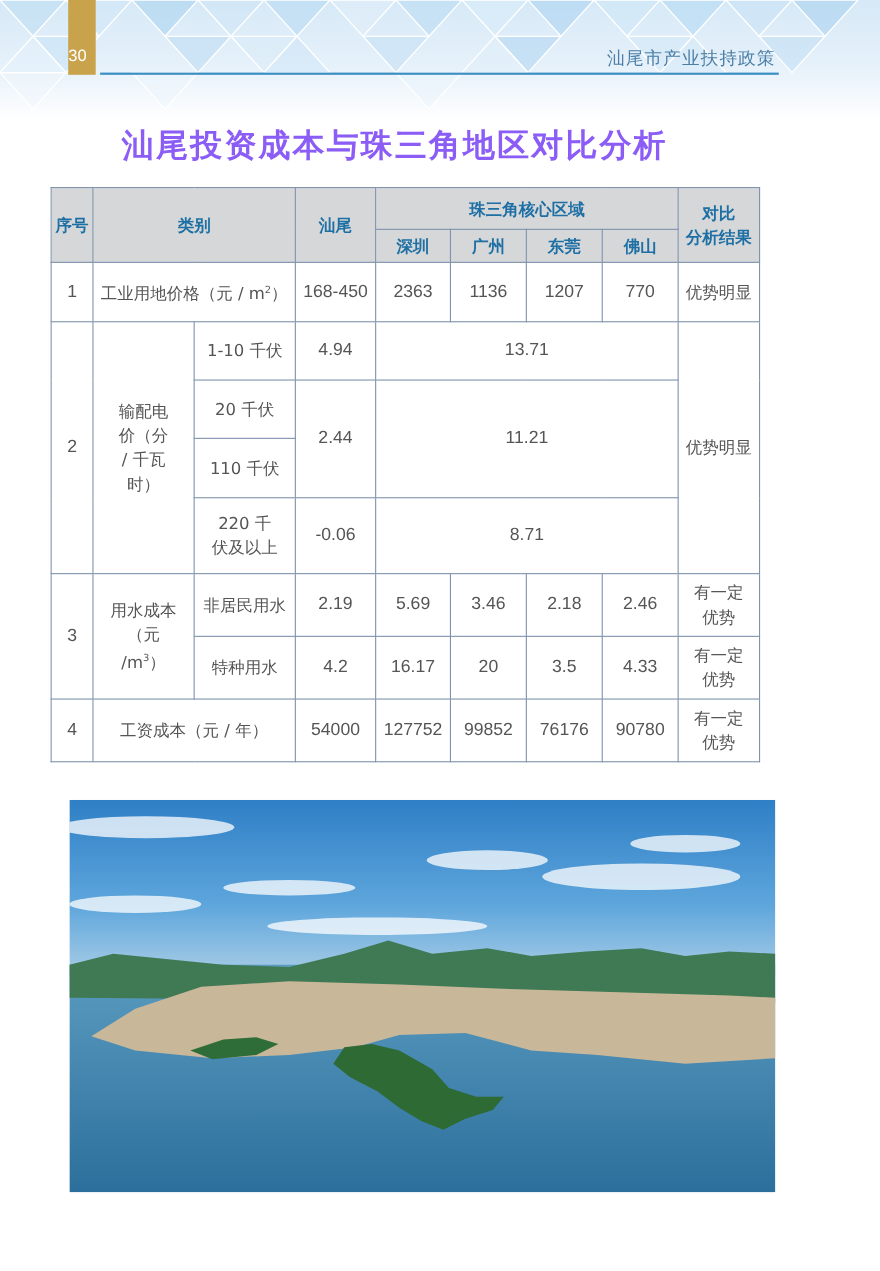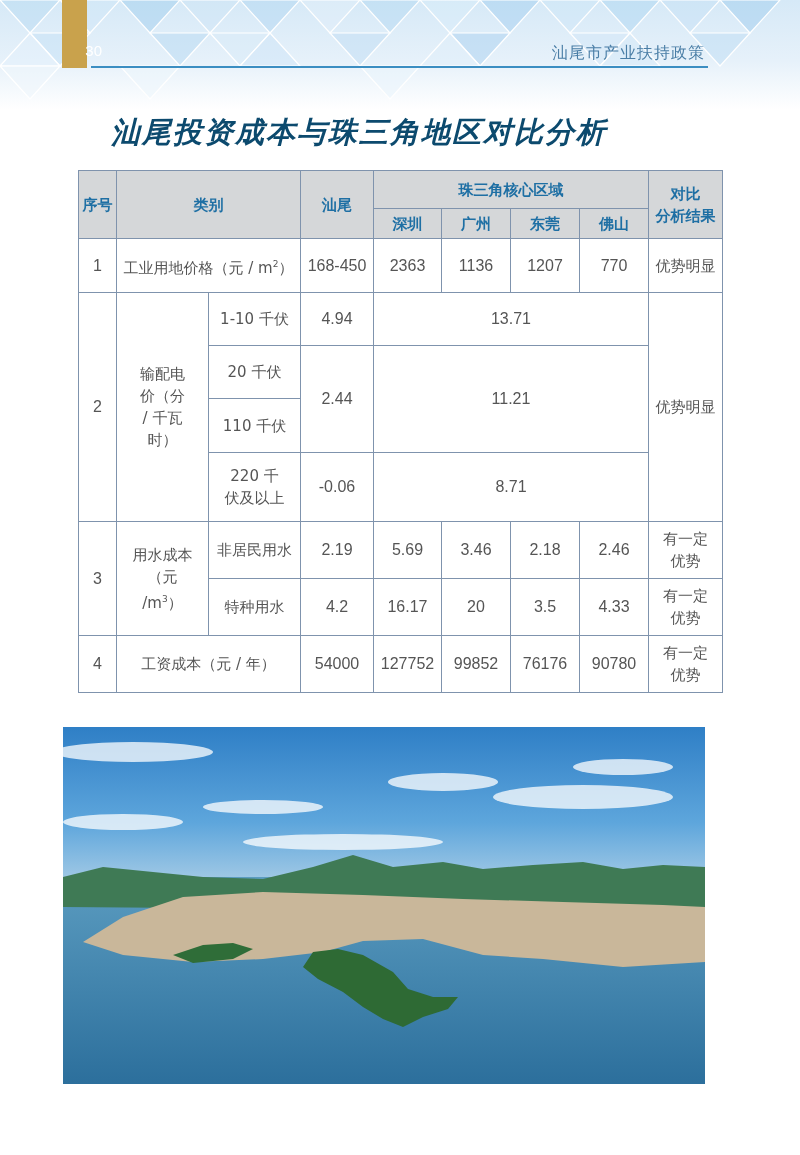--- a/index.html
+++ b/index.html
@@ -13,38 +13,38 @@
     position: absolute; left: 0; top: 0; width: 800px; height: 110px;
     background: linear-gradient(180deg, #d6e9f7 0%, #e6f1fa 55%, #ffffff 100%);
     overflow: hidden;
   }
   .header-bg svg { position: absolute; left: 0; top: 0; }
   .page-tab {
     position: absolute; left: 62px; top: 0; width: 25px; height: 68px;
     background: #c9a24c;
   }
   .page-number {
-    position: absolute; left: 62px; top: 42px; width: 40px; text-align: right;
+    position: absolute; left: 62px; top: 42px; width: 40px; text-align: left;
     color: #ffffff; font-size: 15px; font-family: "Liberation Sans", sans-serif;
   }
   .header-rule {
     position: absolute; left: 91px; top: 66px; width: 617px; height: 2px;
     background: #3b8ec2;
   }
   .running-title {
     position: absolute; right: 95px; top: 43px;
     font-size: 16px; color: #4a7ea6; letter-spacing: 1px;
   }
   .page-title {
     position: absolute; left: 0; top: 113px; width: 718px; text-align: center;
-    font-size: 29px; font-weight: bold; font-style: italic; color: #0c4a6e;
+    font-size: 29px; font-weight: bold; color: #8b5cf6;
     letter-spacing: 2px;
   }
   table.cost-table {
-    position: absolute; left: 78px; top: 170px;
+    position: absolute; left: 46px; top: 170px;
     border-collapse: collapse; table-layout: fixed;
     font-size: 15px; color: #555; border-radius: 27px;
   }
   table.cost-table td, table.cost-table th {
     border: 1.5px solid #7f93ad; text-align: center; vertical-align: middle;
     padding: 0; line-height: 22px;
   }
   table.cost-table th {
     background: #d5d7d9; color: #1e6fa4; font-weight: bold; font-size: 15px;
   }

